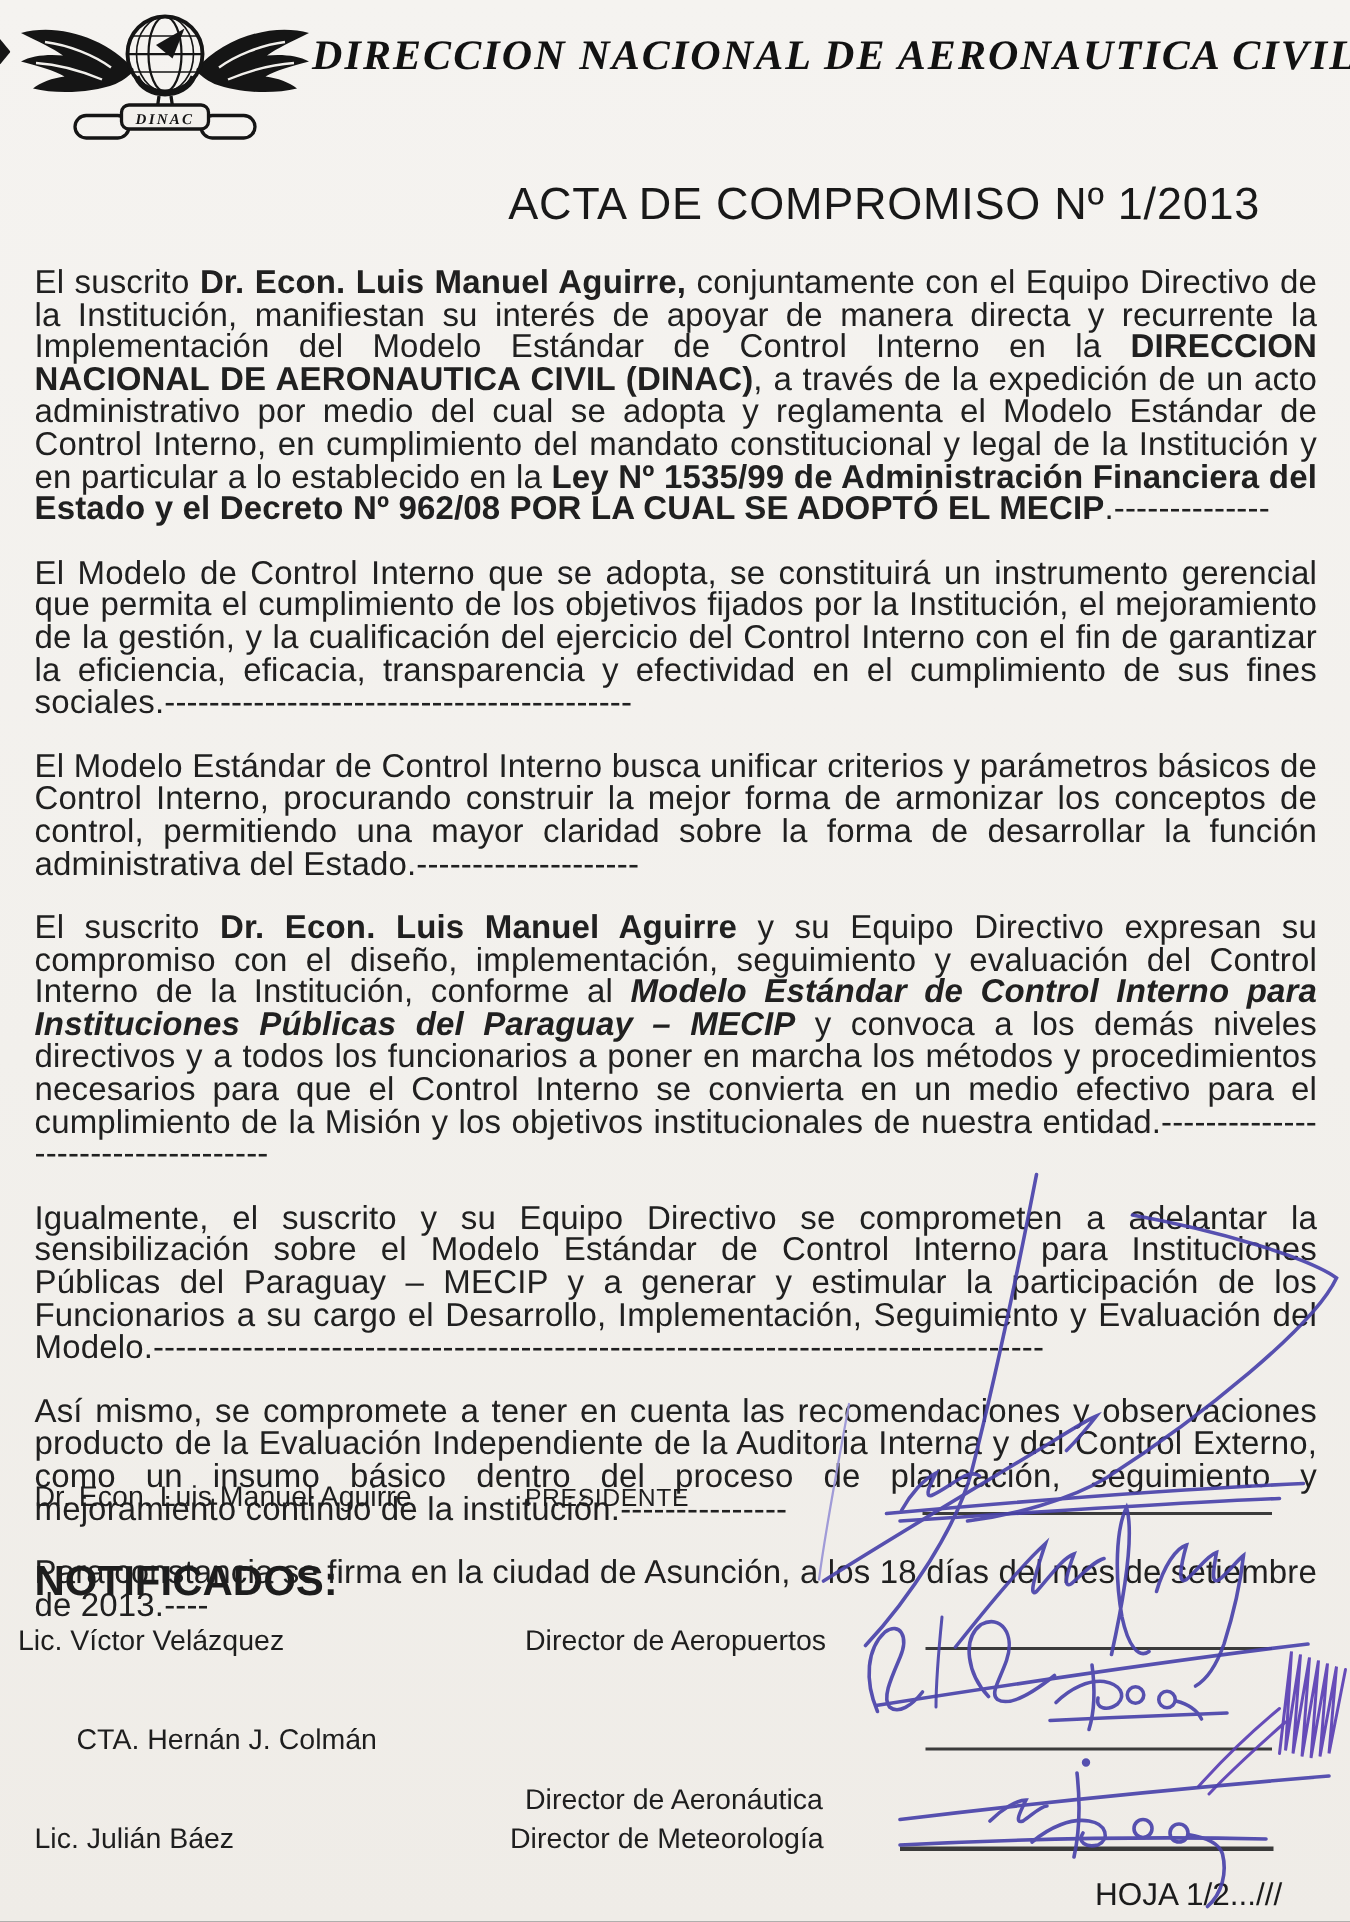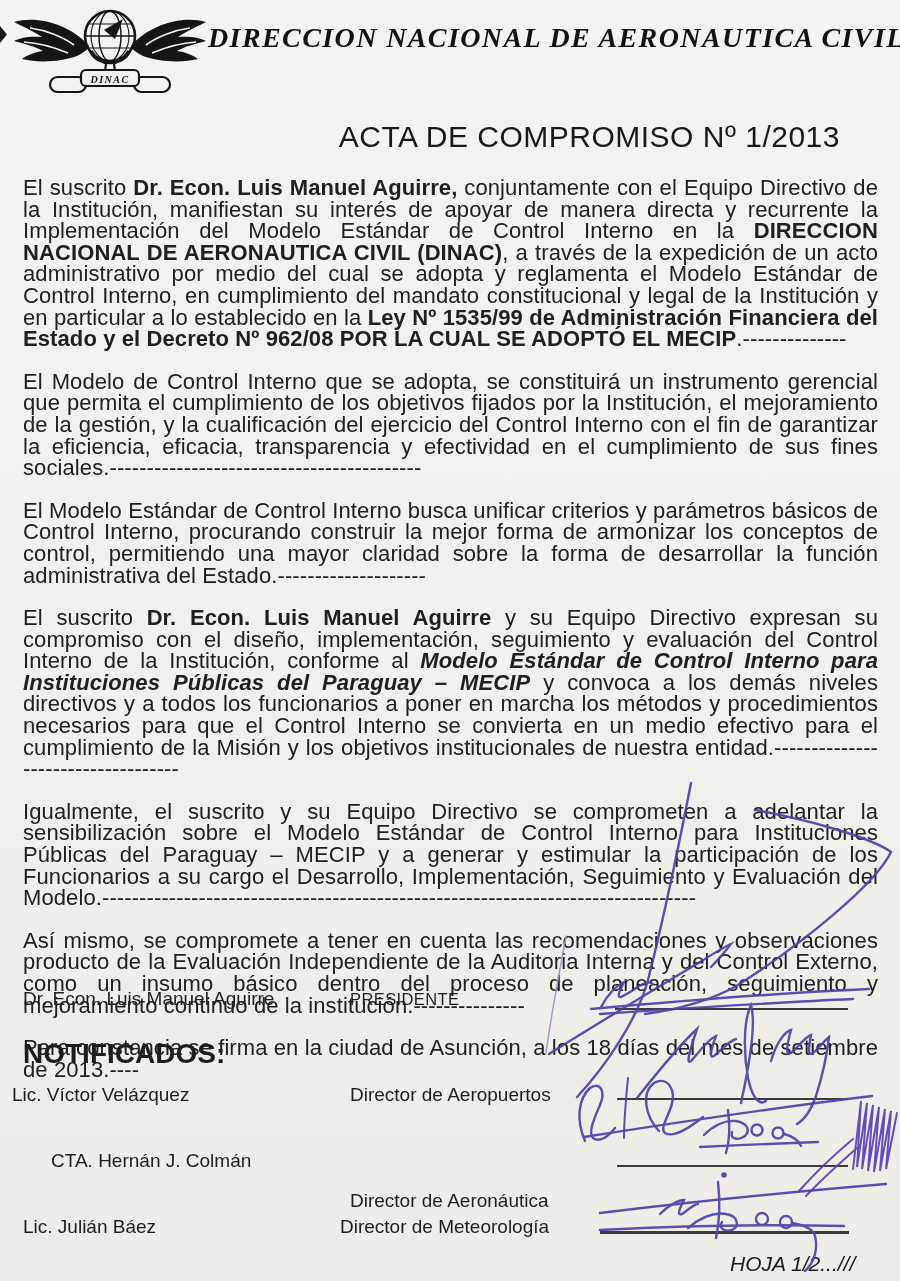--- a/index.html
+++ b/index.html
@@ -94,21 +94,21 @@
   <div class="sig-line" style="left:617px; top:1098px; width:231px;"></div>
 
   <div class="abs sig-name" style="left:23px; top:1150px;margin-left:28px;">CTA. Hernán J. Colmán</div>
   <div class="abs sig-role" style="left:350px; top:1150px;margin-top:40px;">Director de Aeronáutica</div>
   <div class="sig-line" style="left:617px; top:1165px; width:231px;"></div>
 
   <div class="abs sig-name" style="left:23px; top:1216px;">Lic. Julián Báez</div>
   <div class="abs sig-role" style="left:340px; top:1216px;">Director de Meteorología</div>
   <div class="sig-line" style="left:600px; top:1231px; width:249px; height:2.5px;"></div>
 
-  <div class="abs footer-label" style="left:730px; top:1252px;font-style:italic;">HOJA 1/2...///</div>
+  <div class="abs footer-label" style="left:730px; top:1252px;">HOJA 1/2...///</div>
 
   <svg class="ink-overlay" width="900" height="1281" viewBox="0 0 900 1281">
     <g fill="none" stroke="#4a43ab" stroke-width="2.4" stroke-linecap="round" opacity="0.92">
       <path d="M 691,783 C 678,850 662,925 648,980 C 638,1018 606,1066 577,1097"></path>
       <path d="M 755,810 C 810,820 872,838 891,852 C 876,884 802,944 738,985 C 713,1000 676,1010 645,1014"></path>
       <path d="M 549,1054 C 590,1028 645,995 700,962 C 716,952 726,946 731,944 C 724,953 716,962 711,967"></path>
       <path d="M 566,936 C 559,975 551,1015 546,1053" stroke="#9a94d6" stroke-width="1.5"></path>
       <path d="M 601,1007 C 607,996 616,986 624,982 C 620,990 616,998 621,997 C 628,994 637,987 643,984 C 648,982 651,982 653,984"></path>
       <path d="M 591,1009 C 680,1001 778,993 869,989"></path>
       <path d="M 600,1014 C 690,1008 780,1002 853,999"></path>

